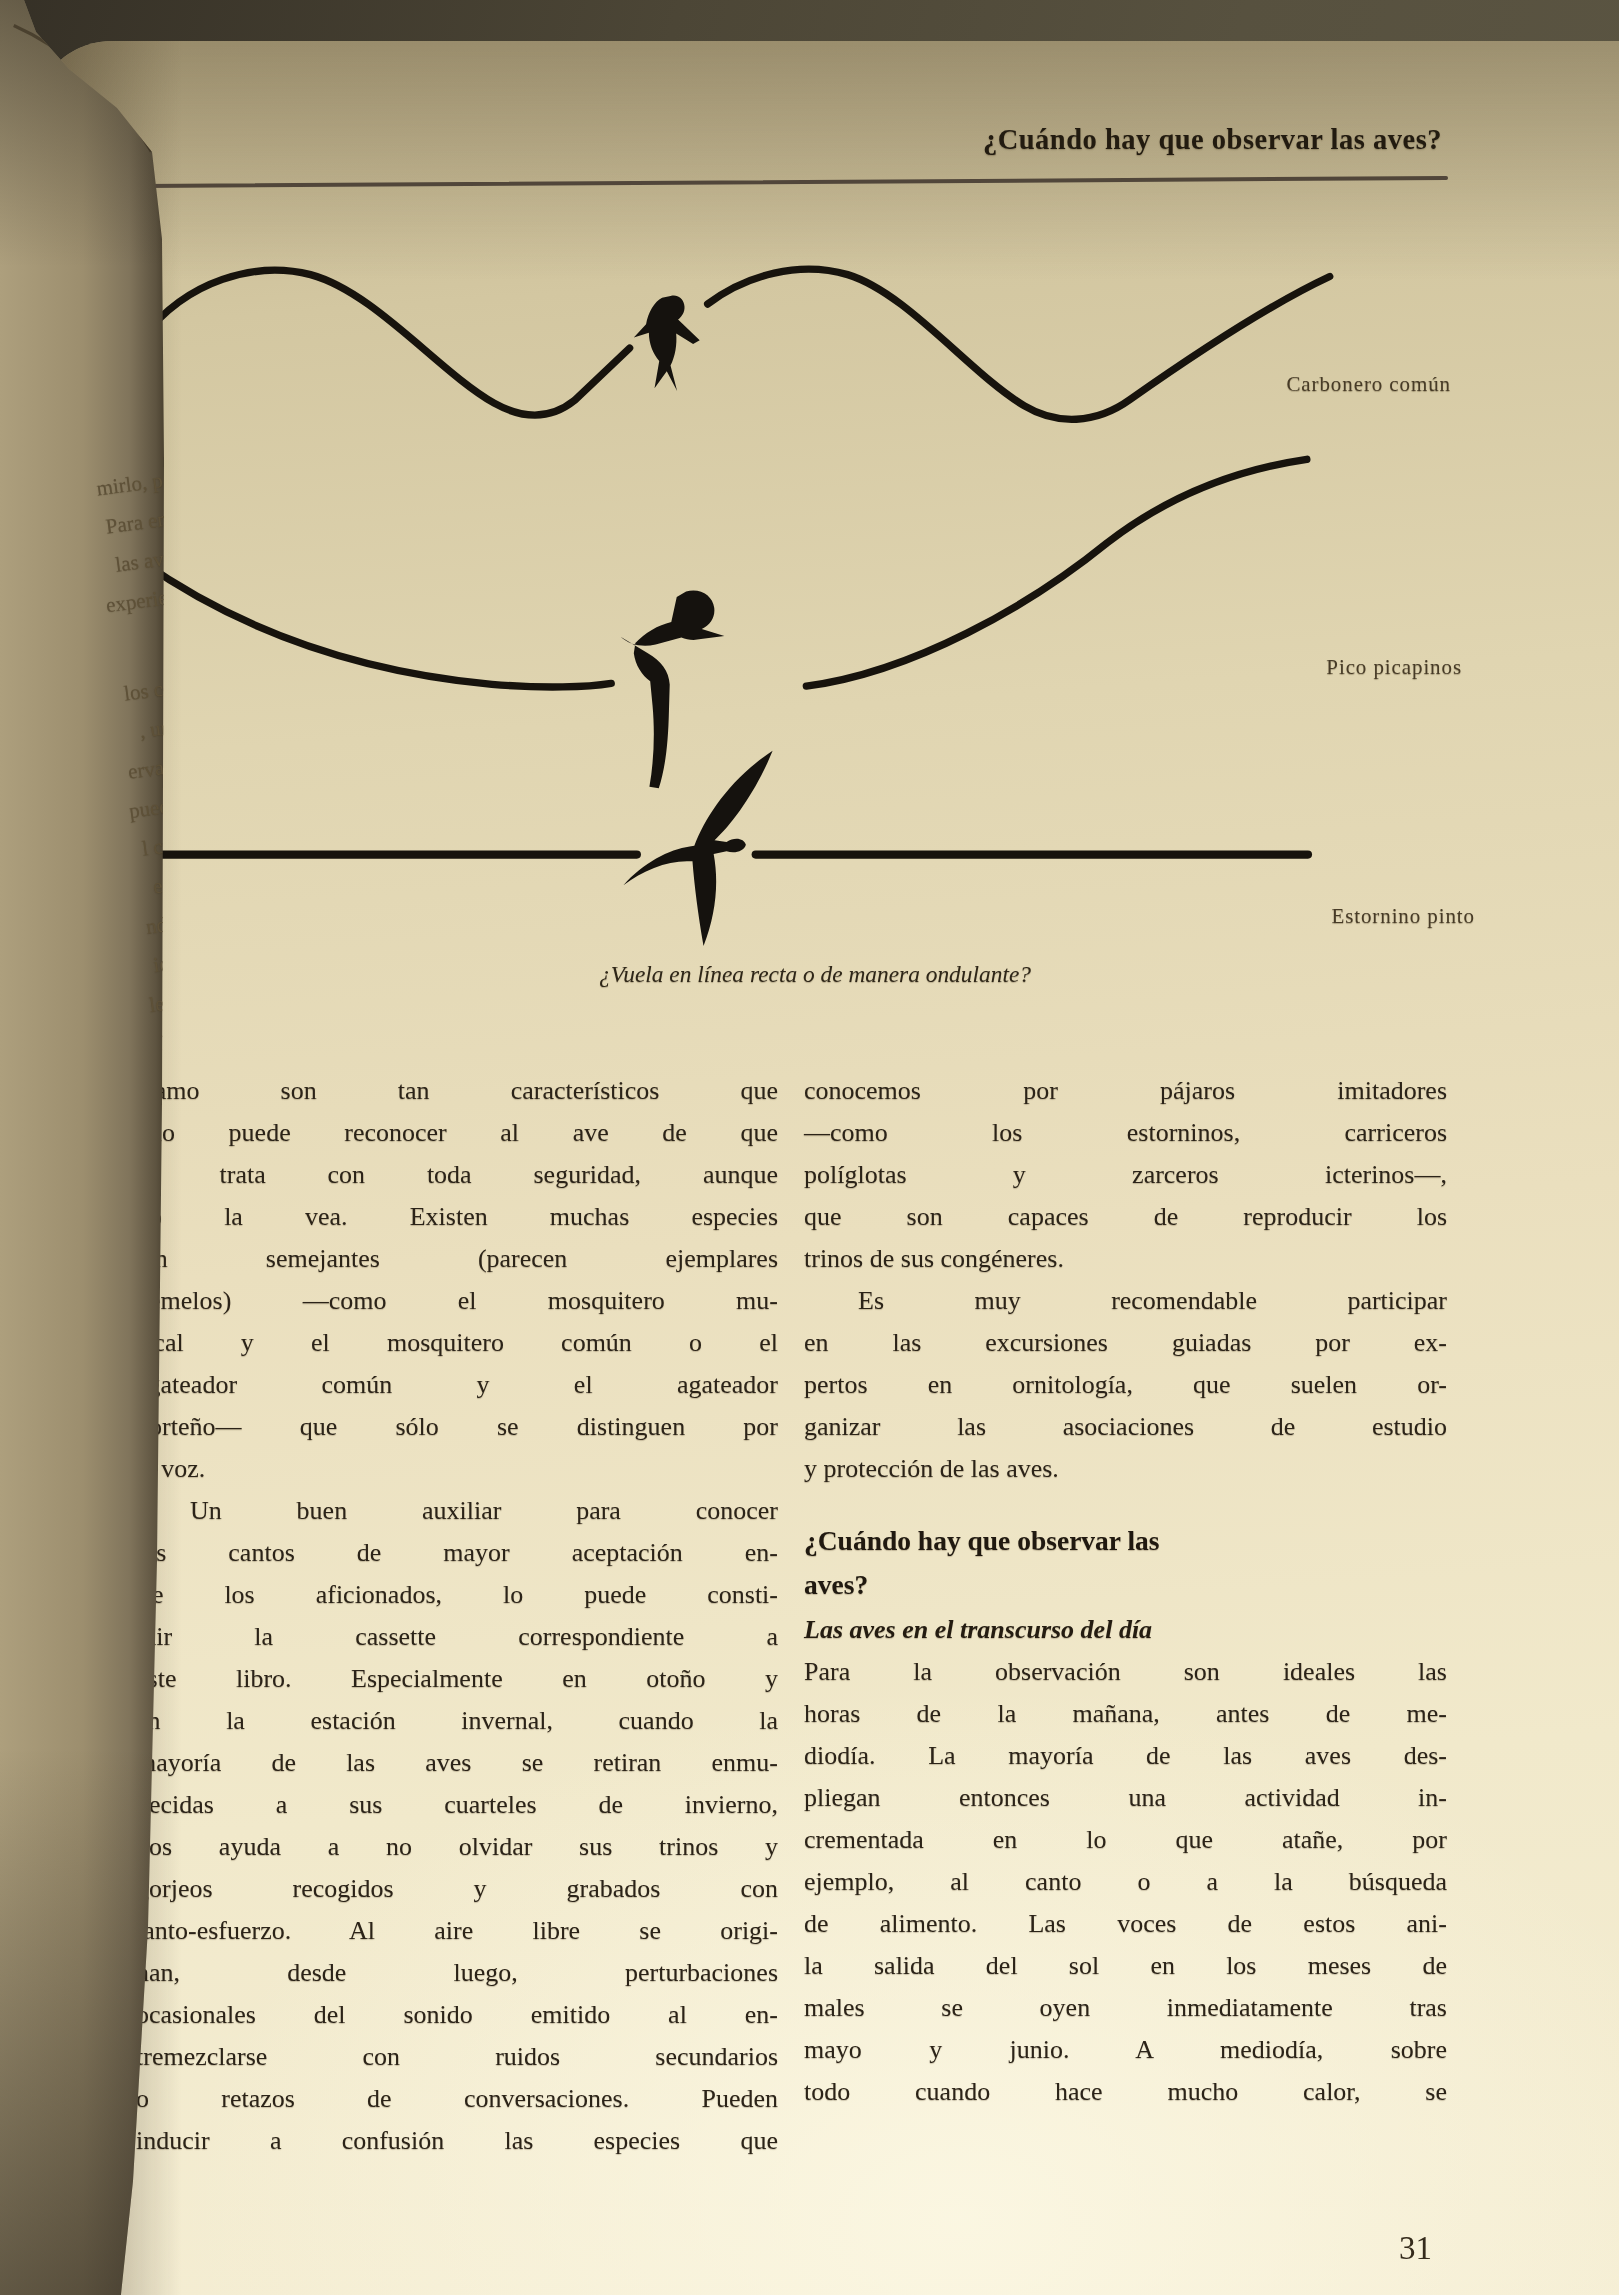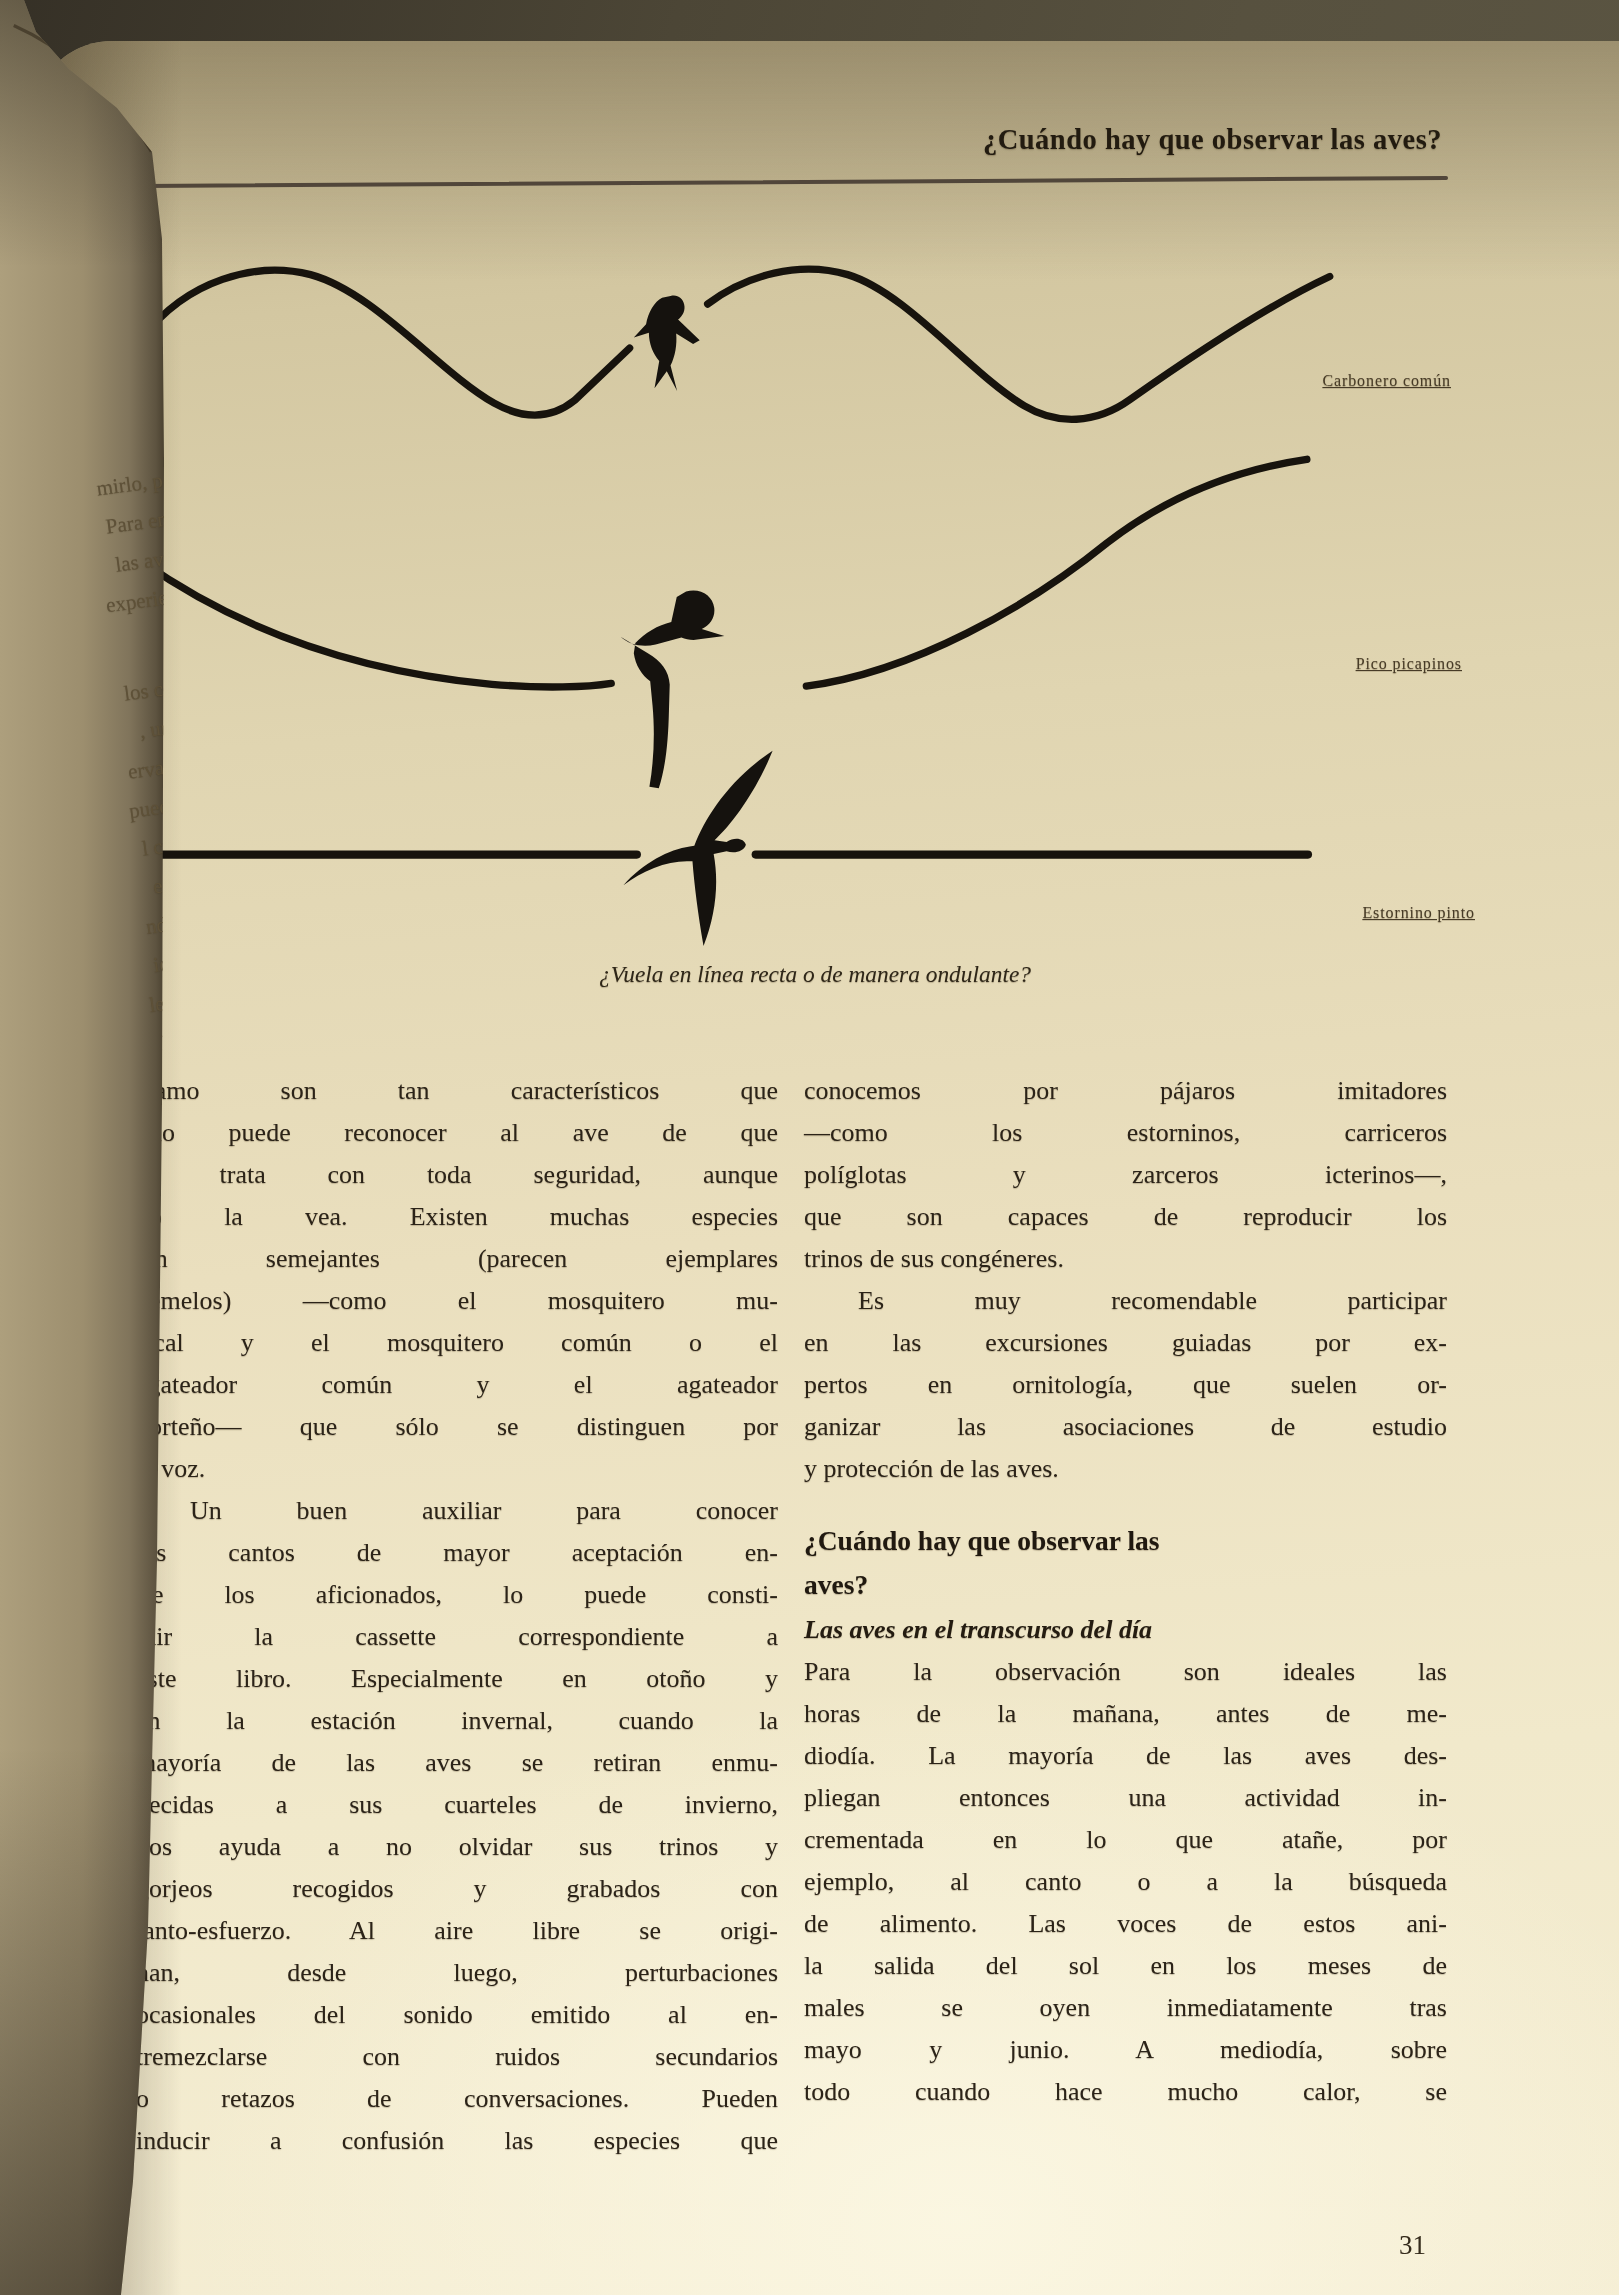--- a/index.html
+++ b/index.html
@@ -45,44 +45,43 @@
     position:absolute;right:178px;top:83px;font-size:28.5px;font-weight:bold;
     color:#221b10;letter-spacing:0.5px;text-shadow:0 0.9px 1.4px rgba(70,55,30,.35);
   }
   .rule{
     position:absolute;left:97px;width:1307px;top:139px;height:3.7px;
     background:#51463a;border-radius:1.8px;transform:rotate(-0.35deg);
   }
   
   .wave,.bird{position:absolute;}
   .dlabel{
-    position:absolute;font-size:16px;color:#473b27;letter-spacing:0.9px;
+    position:absolute;font-size:21px;color:#473b27;letter-spacing:0.9px;
     text-shadow:0 0.5px 0.9px rgba(90,75,45,.4);
-    text-decoration:underline;
   }
   #lbl1{right:169px;top:331px;}
   #lbl2{right:158px;top:614px;}
   #lbl3{right:145px;top:841px;margin-top:22px;}
   .caption{
     position:absolute;left:220px;width:1102px;top:920px;text-align:center;
     font-style:italic;font-size:23.4px;color:#2e2618;text-shadow:0 0.5px 0.9px rgba(80,62,35,.3);
   }
   
   .col{
     position:absolute;top:1029px;font-size:26px;line-height:42px;color:#2b2318;
     text-shadow:0 0.5px 0.9px rgba(80,62,35,.28);
   }
   .col-left{left:92px;width:642px;}
   .col-right{left:760px;width:643px;}
   .just{text-align:justify;text-align-last:justify;}
   .indent{text-indent:54px;}
   .block.h2{font-weight:bold;font-size:27.5px;margin-top:29px;margin-bottom:0;color:#201910;}
   .block.h2 .line{line-height:44px;}
   .block.h3{font-weight:bold;font-style:italic;margin-top:2px;color:#241c11;}
-  .pagenum{position:absolute;left:1355px;top:2189px;font-size:27px;color:#352b1c;}
+  .pagenum{position:absolute;left:1355px;top:2189px;font-size:33px;color:#352b1c;}
 </style>
 </head>
 <body>
 
 <div class="left-page">
   <svg class="corner" width="166" height="193" viewBox="0 0 362 420">
     <path d="M30 55 C120 95 240 180 330 330" stroke="rgba(46,37,22,.55)" stroke-width="7" fill="none"></path>
   </svg>
   <div class="fragments" id="fragments">
       <div>mirlo, p</div>

